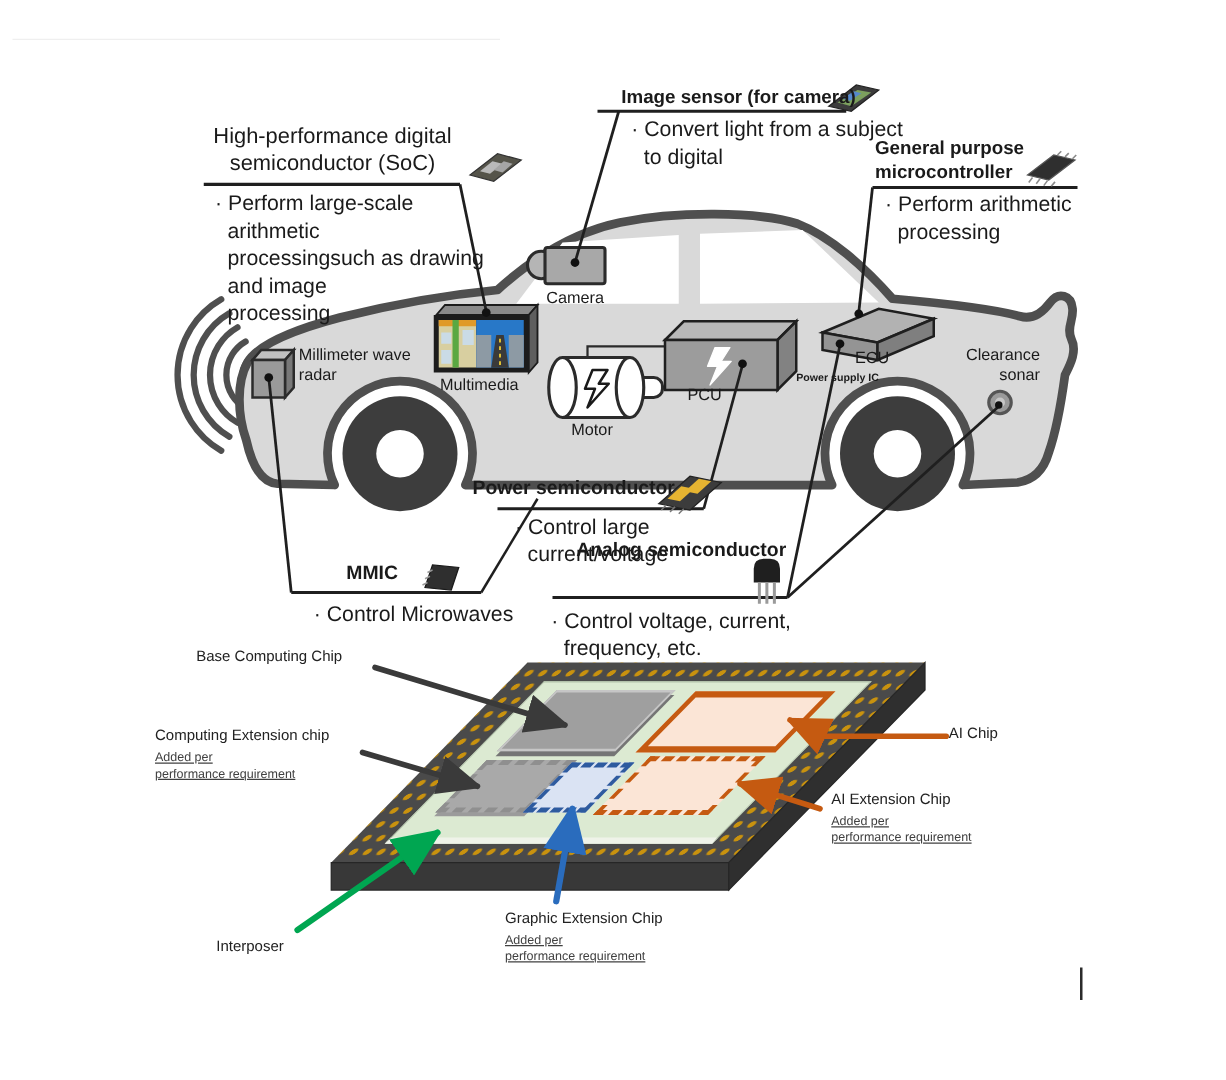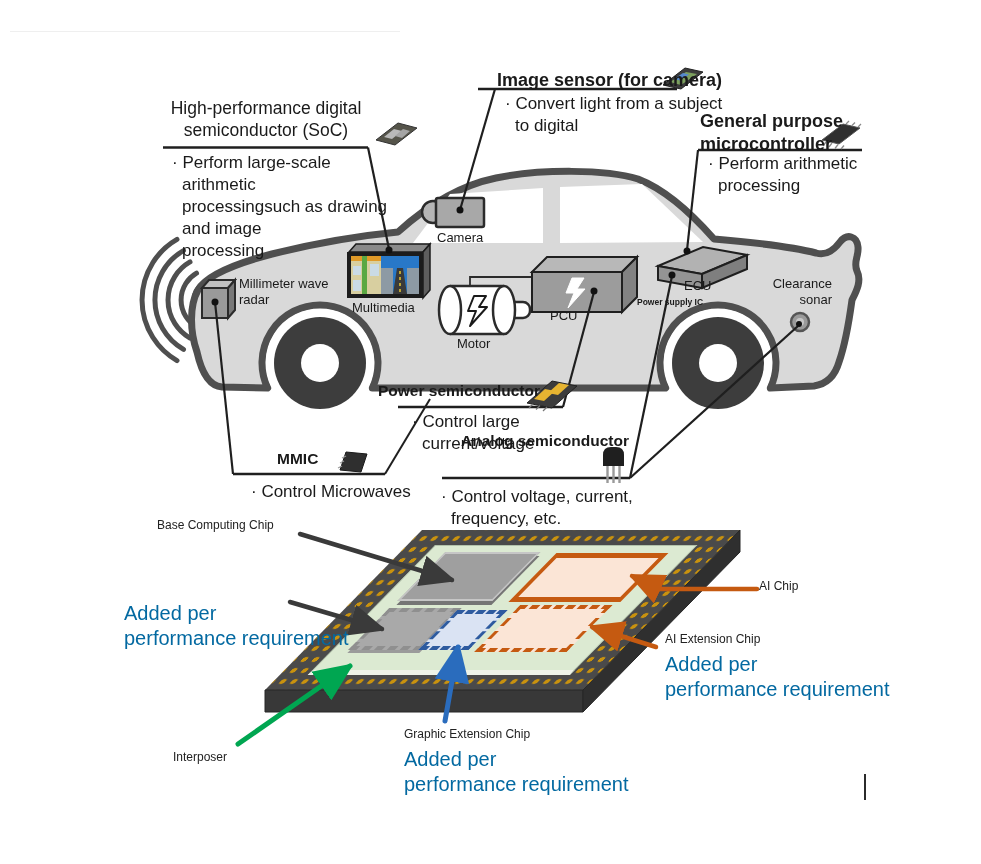--- a/index.html
+++ b/index.html
@@ -2,28 +2,28 @@
 <html><head>
 <meta charset="utf-8">
 <style>
   html,body{margin:0;padding:0;background:#ffffff;}
   #stage{position:relative;width:981px;height:864px;background:#fff;overflow:hidden;
          font-family:"Liberation Sans","DejaVu Sans",sans-serif;color:#1a1a1a;}
   .abs{position:absolute;}
   .pre{white-space:pre-line;}
   
   .h-big{font-size:17.5px;font-weight:normal;line-height:1.28;text-align:center;}
-  .h-med{font-size:18px;font-weight:bold;line-height:1.25;}
+  .h-med{font-size:15px;font-weight:bold;line-height:1.25;}
   .h-pwr{font-size:15.5px;font-weight:bold;}
   .desc{font-size:17px;line-height:1.3;padding-left:10px;text-indent:-10px;}
   .comp-label{font-size:13px;line-height:1.25;}
   .tiny-label{font-size:8.5px;font-weight:bold;}
   
   .c-label{font-size:12px;line-height:1.25;color:#222;}
-  .c-note{font-size:20px;line-height:1.25;color:#0369a1;}
+  .c-note{font-size:10px;line-height:1.25;color:#404040;text-decoration:underline;}
   
   #pkg{left:422px;top:530px;width:318px;height:160px;background-color:#4a4a4a;
        background-image:radial-gradient(circle,#c9920e 2.3px,rgba(0,0,0,0) 3px);
        background-size:11px 11px;background-position:4px 3px;
        transform:skewX(-44.45deg);transform-origin:0 0;}
   #interposer{position:absolute;left:28px;top:15px;width:262px;height:130px;
        background:#dcead2;border:1px solid #b2c2aa;border-bottom:5px solid #eff3e9;box-sizing:border-box;}
   .chip{position:absolute;box-sizing:border-box;}
   #chip-base{left:45px;top:22px;width:95px;height:49px;background:#9f9f9f;
        border:2px solid #c6c6c6;box-shadow:3px 4px 0 #757575;}
@@ -284,20 +284,21 @@
   <div class="abs comp-label" style="left:437px;top:230px;">Camera</div>
   <div class="abs comp-label" style="left:457px;top:336px;">Motor</div>
   <div class="abs comp-label" style="left:550px;top:308px;">PCU</div>
   <div class="abs comp-label" style="left:684px;top:278px;">ECU</div>
   <div class="abs tiny-label" style="left:637px;top:297px;">Power supply IC</div>
   <div class="abs comp-label pre" style="left:756px;top:276px;width:76px;text-align:right;">Clearance
 sonar</div>
 
   <div class="abs c-label" style="left:157px;top:518px;">Base Computing Chip</div>
 
+  <div class="abs c-label" style="left:124px;top:581px;">Computing Extension chip</div>
   <div class="abs c-note pre" style="left:124px;top:601px;">Added per
 performance requirement</div>
 
   <div class="abs c-label" style="left:759px;top:579px;">AI Chip</div>
 
   <div class="abs c-label" style="left:665px;top:632px;">AI Extension Chip</div>
   <div class="abs c-note pre" style="left:665px;top:652px;">Added per
 performance requirement</div>
 
   <div class="abs c-label" style="left:404px;top:727px;">Graphic Extension Chip</div>

